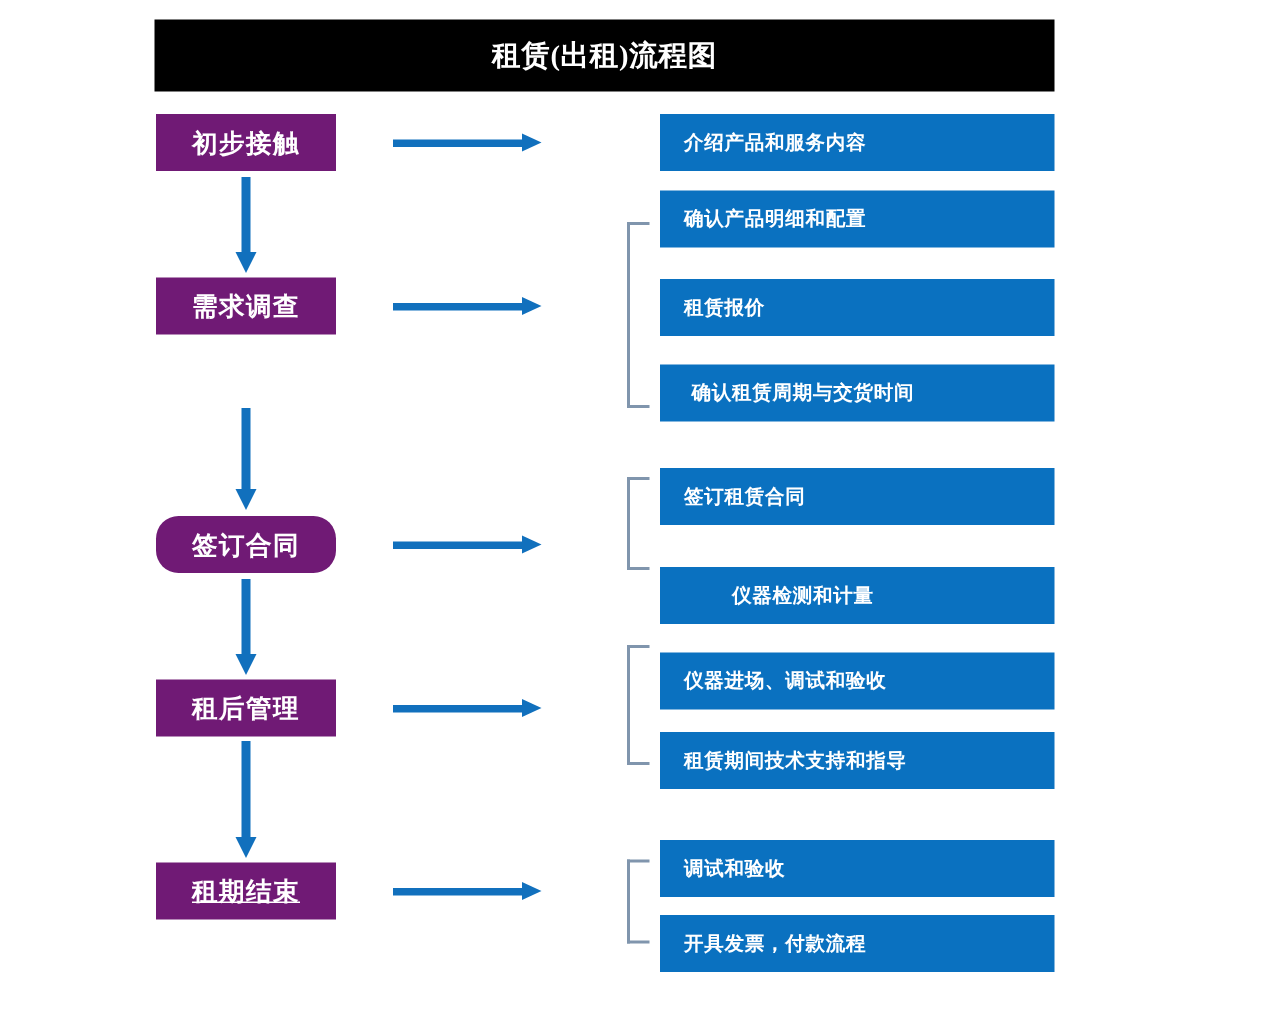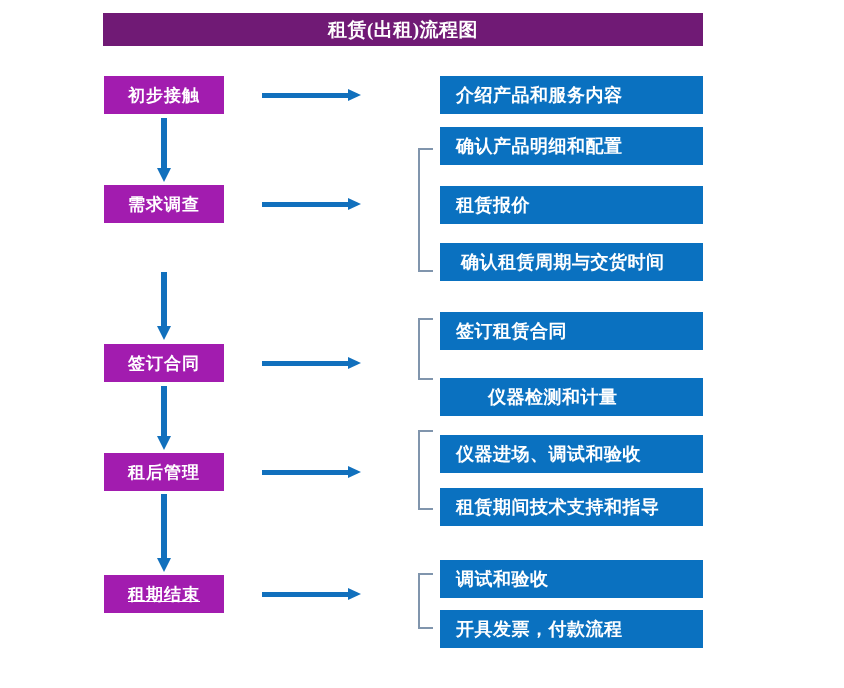--- a/index.html
+++ b/index.html
@@ -15,53 +15,53 @@
     width: 844px;
     height: 688px;
     background: #ffffff;
     overflow: hidden;
   }
   .title-bar {
     position: absolute;
     left: 103px;
     top: 13px;
     width: 600px;
-    height: 33px;
-    background: #701a75;
+    height: 48px;
+    background: #000000;
     color: #ffffff;
     display: flex;
     align-items: center;
     justify-content: center;
     font-size: 19px;
     font-weight: bold;
     letter-spacing: 0.5px;
   }
   .stage-box {
     position: absolute;
     width: 120px;
     height: 38px;
-    background: #a21caf;
+    background: #701a75;
     color: #ffffff;
     display: flex;
     align-items: center;
     justify-content: center;
     font-size: 17px;
     font-weight: bold;
     letter-spacing: 1px;
   }
   .detail-box {
     position: absolute;
     left: 440px;
     width: 263px;
     height: 38px;
     background: #0a71c0;
     color: #ffffff;
     display: flex;
     align-items: center;
-    font-size: 18px;
+    font-size: 13px;
     font-weight: bold;
     padding-left: 16px;
     box-sizing: border-box;
     letter-spacing: 0.5px;
   }
   .h-arrow {
     position: absolute;
     left: 262px;
     width: 100px;
     height: 14px;
@@ -85,21 +85,21 @@
 <body>
 
 <div id="canvas">
 
   <div class="title-bar">租赁(出租)流程图</div>
 
   <div class="stage-box" style="left:104px; top:76px;">初步接触</div>
 
   <div class="stage-box" style="left:104px; top:185px;">需求调查</div>
 
-  <div class="stage-box" style="left:104px; top:344px;">签订合同</div>
+  <div class="stage-box" style="left:104px; top:344px;border-radius:15px;">签订合同</div>
 
   <div class="stage-box" style="left:104px; top:453px;">租后管理</div>
 
   <div class="stage-box" style="left:104px; top:575px;text-decoration:underline;">租期结束</div>
 
   <div class="v-arrow" style="top:118px; height:66px;">
     <svg width="16" height="66" viewBox="0 0 16 66">
       <rect x="5" y="0" width="6" height="52" fill="#1170bd"></rect>
       <polygon points="1,50 15,50 8,64" fill="#1170bd"></polygon>
     </svg>

